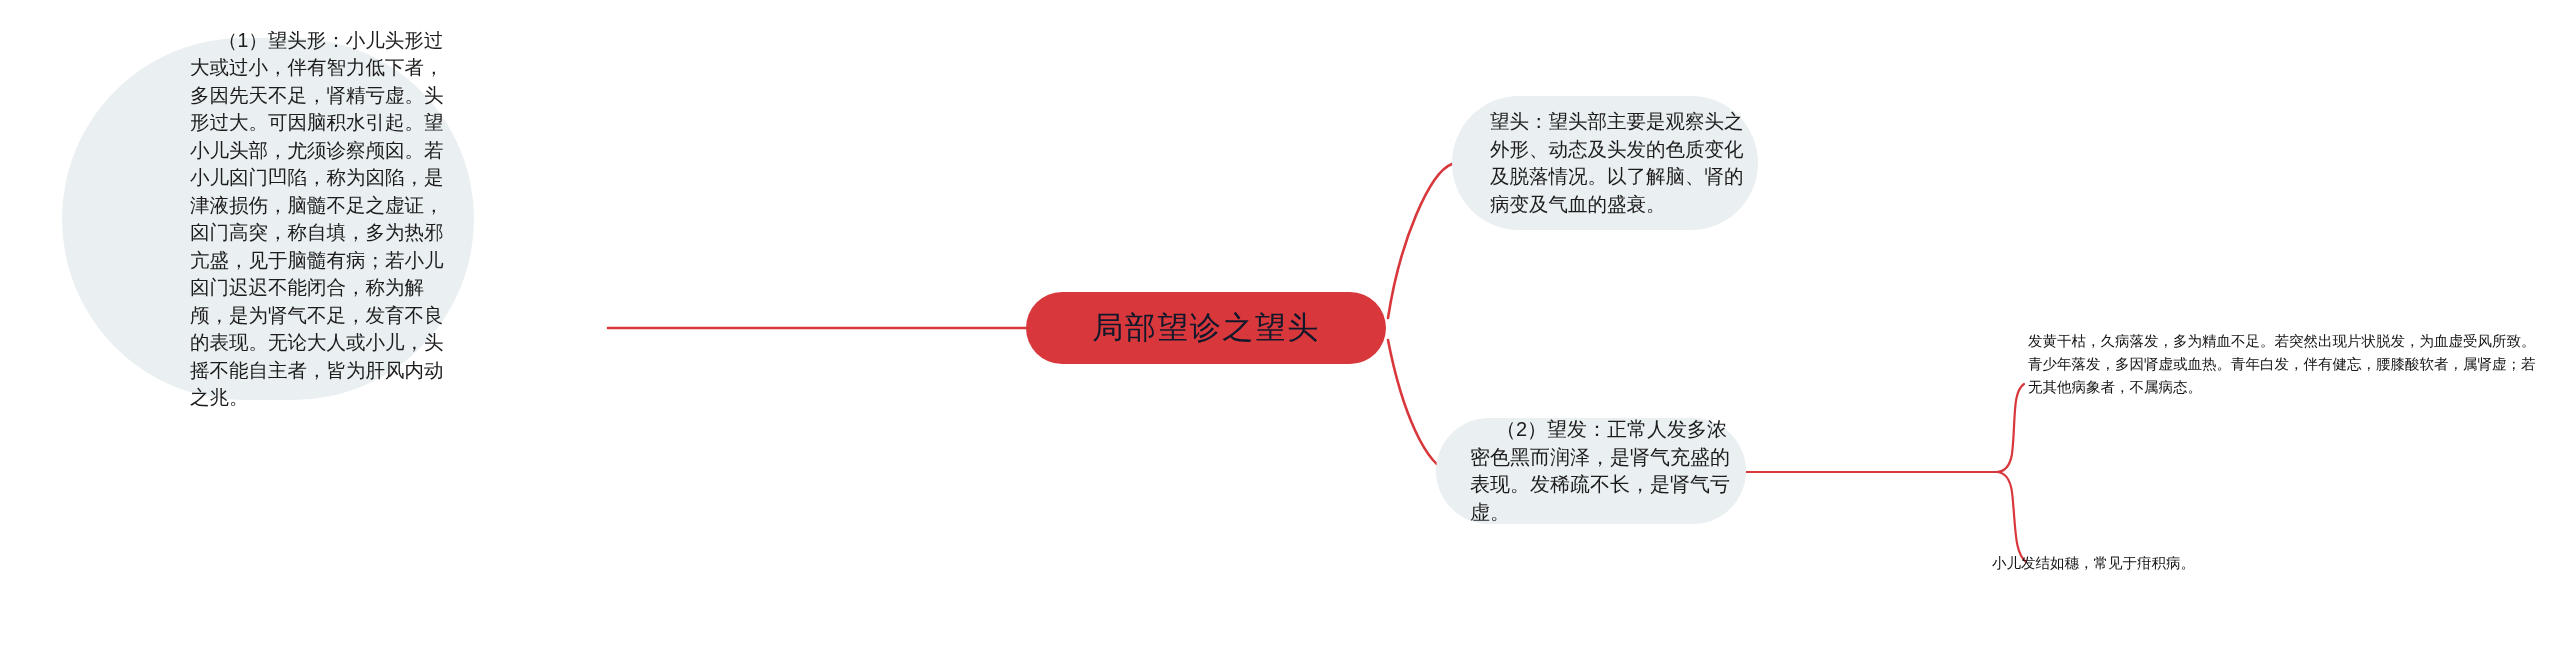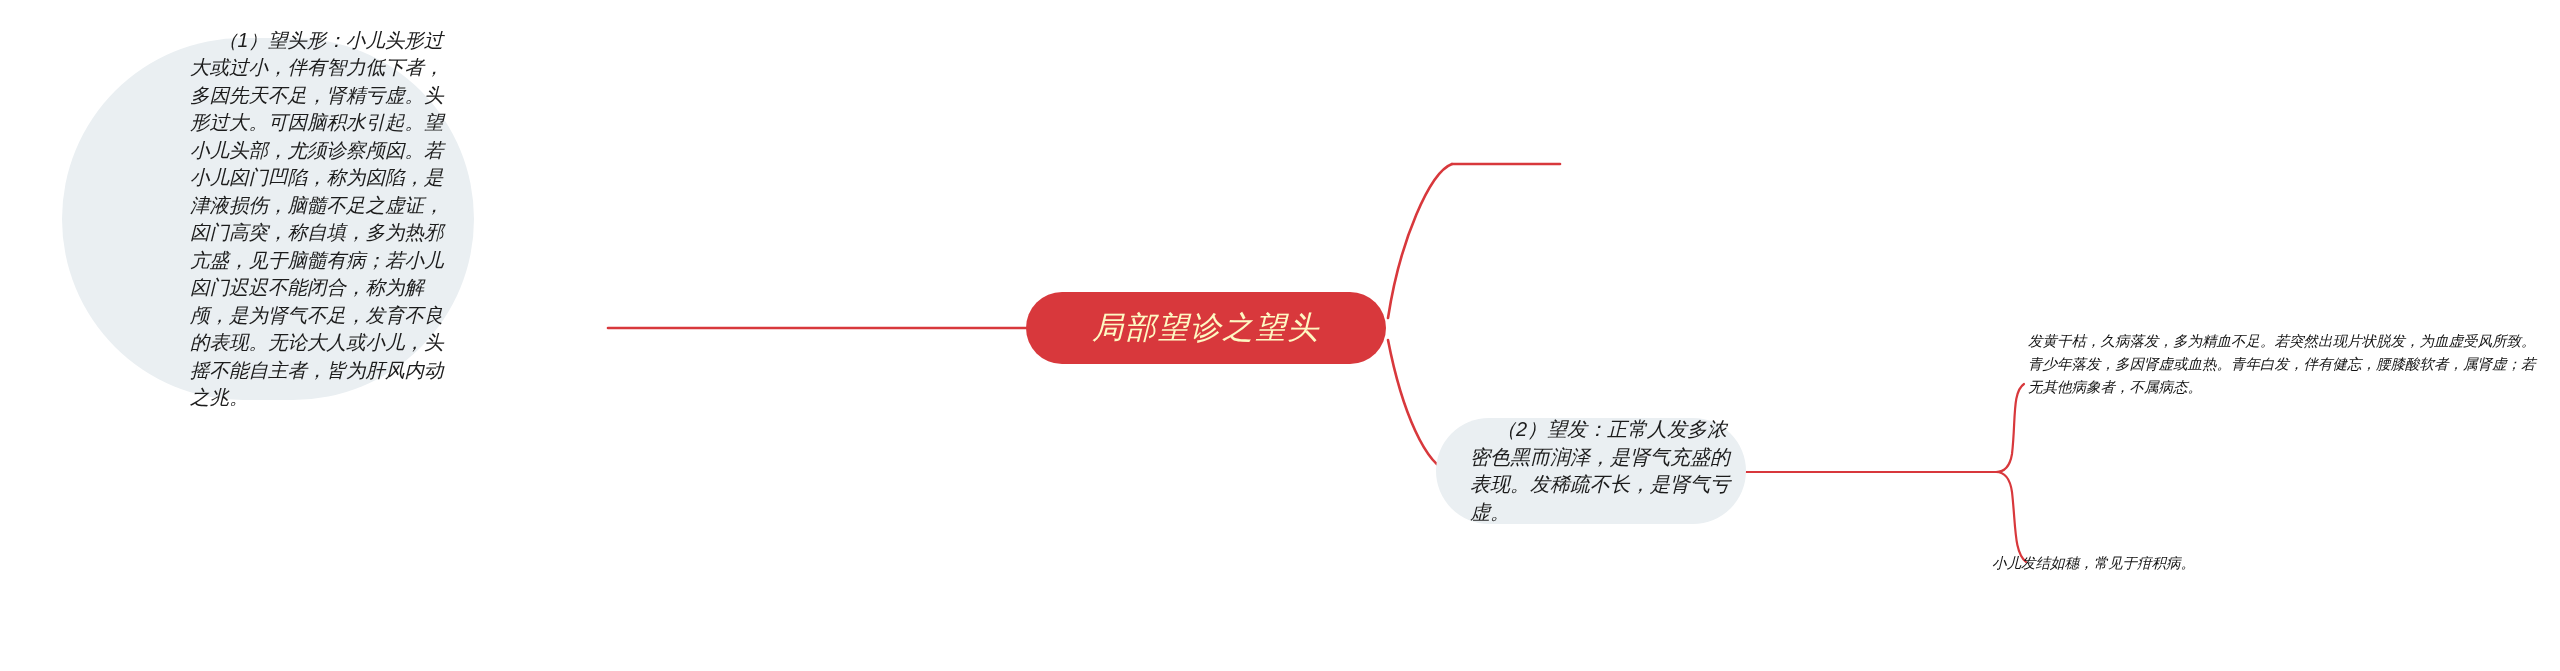--- a/index.html
+++ b/index.html
@@ -12,21 +12,20 @@
     height: 671px;
     font-family: "Liberation Sans", "DejaVu Sans", sans-serif;
     overflow: hidden;
     position: relative;
   }
   #mindmap {
     position: absolute;
     inset: 0;
     width: 2560px;
     height: 671px;
-    font-style: italic;
   }
   svg.connectors {
     position: absolute;
     left: 0;
     top: 0;
     width: 2560px;
     height: 671px;
     pointer-events: none;
   }
 
@@ -65,21 +64,21 @@
     width: 360px;
     height: 72px;
     background: #d8383c;
     border-radius: 36px;
     display: flex;
     align-items: center;
     justify-content: center;
     box-shadow: inset 0 0 0 0 rgba(0,0,0,0);
   }
   .node-center .label {
-    color: #fef9c3;
+    color: #0f172a;
     font-size: 31px;
     line-height: 34px;
     letter-spacing: 1.5px;
     white-space: nowrap;
   }
 
   
   .node-tr {
     left: 1452px;
     top: 96px;
@@ -164,20 +163,23 @@
   </svg>
 
   <div class="node node-left">
     <div class="body">（1）望头形：小儿头形过大或过小，伴有智力低下者，多因先天不足，肾精亏虚。头形过大。可因脑积水引起。望小儿头部，尤须诊察颅囟。若小儿囟门凹陷，称为囟陷，是津液损伤，脑髓不足之虚证，囟门高突，称自填，多为热邪亢盛，见于脑髓有病；若小儿囟门迟迟不能闭合，称为解颅，是为肾气不足，发育不良的表现。无论大人或小儿，头摇不能自主者，皆为肝风内动之兆。</div>
   </div>
 
   <div class="node node-center">
     <div class="label">局部望诊之望头</div>
   </div>
 
+  <div class="node node-tr">
+    <div class="body">望头：望头部主要是观察头之外形、动态及头发的色质变化及脱落情况。以了解脑、肾的病变及气血的盛衰。</div>
+  </div>
 
   <div class="node node-br">
     <div class="body">（2）望发：正常人发多浓密色黑而润泽，是肾气充盛的表现。发稀疏不长，是肾气亏虚。</div>
   </div>
 
   <div class="node leaf-hair">发黄干枯，久病落发，多为精血不足。若突然出现片状脱发，为血虚受风所致。青少年落发，多因肾虚或血热。青年白发，伴有健忘，腰膝酸软者，属肾虚；若无其他病象者，不属病态。</div>
 
   <div class="node leaf-knot">小儿发结如穗，常见于疳积病。</div>
 
 </div>

